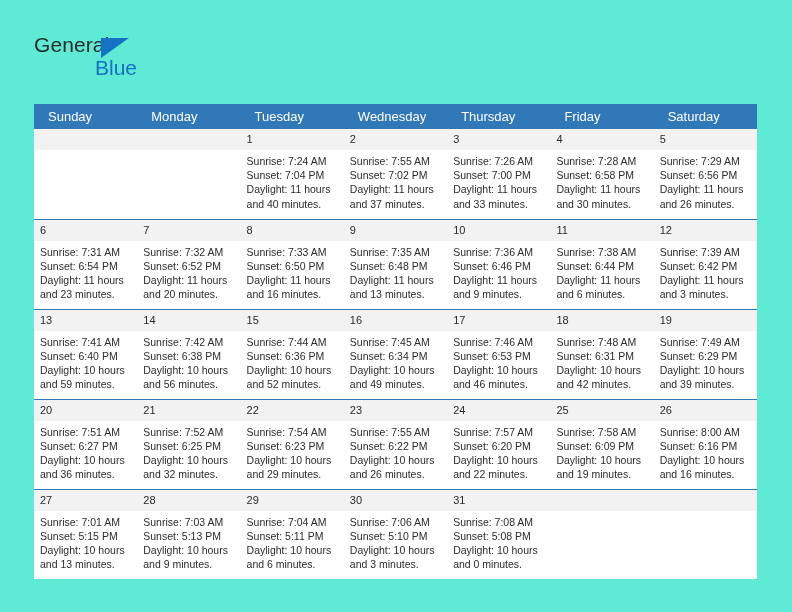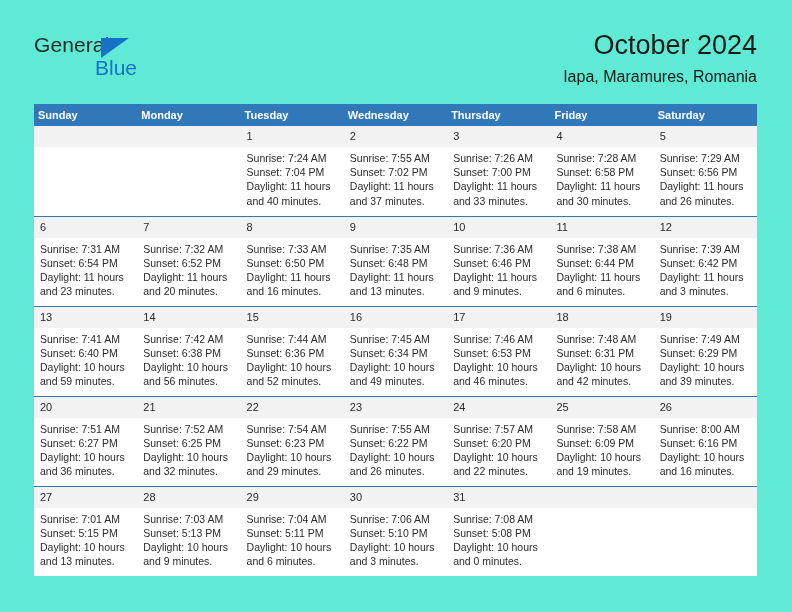--- a/index.html
+++ b/index.html
@@ -82,24 +82,24 @@
     position: absolute;
     left: 34px;
     top: 104px;
     width: 723px;
     border-collapse: collapse;
     table-layout: fixed;
   }
   .calendar th {
     background: #3178b8;
     color: #ffffff;
-    font-size: 11px;
-    font-weight: bold;
+    font-size: 13px;
+    font-weight: normal;
     text-align: left;
-    padding: 5px 0 5px 4px;
+    padding: 5px 0 5px 14px;
     height: 21px;
     border: none;
   }
   .calendar td {
     vertical-align: top;
     width: 103.28px;
     height: 90px;
     padding: 0;
     border-top: 1px solid #3178b8;
     background: #ffffff;
@@ -132,24 +132,20 @@
 <div class="page">
 
   <div class="header">
 
     <div class="brand">
       <span class="brand-general">General</span>
       <span class="brand-tri"></span>
       <span class="brand-blue">Blue</span>
     </div>
 
-    <div class="title-block">
-      <div class="cal-title">October 2024</div>
-      <div class="cal-subtitle">Iapa, Maramures, Romania</div>
-    </div>
 
   </div>
 
   <table class="calendar">
     <thead>
       <tr id="head-row">
           <th>Sunday</th>
           <th>Monday</th>
           <th>Tuesday</th>
           <th>Wednesday</th>

